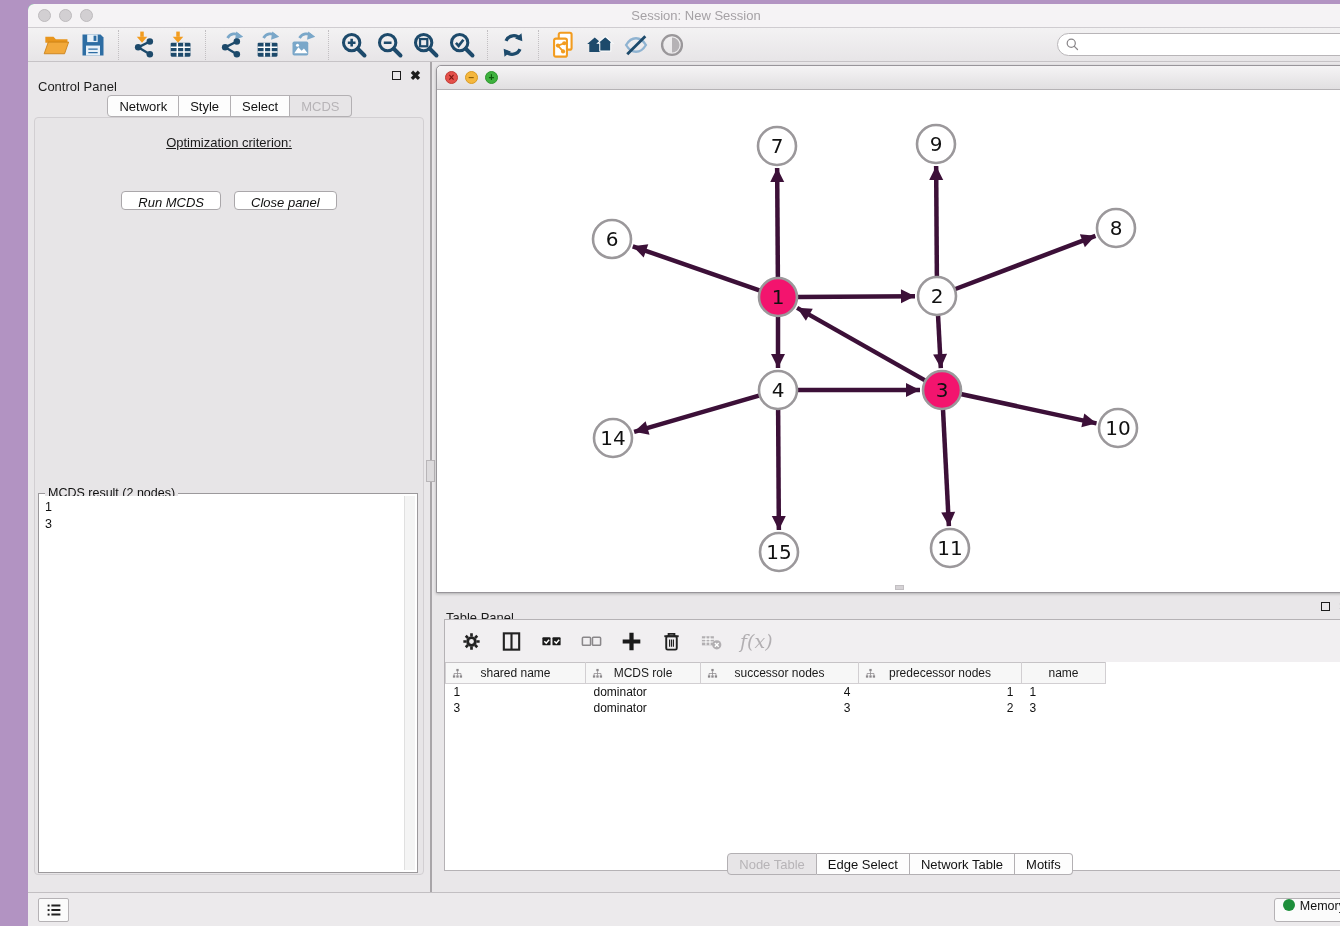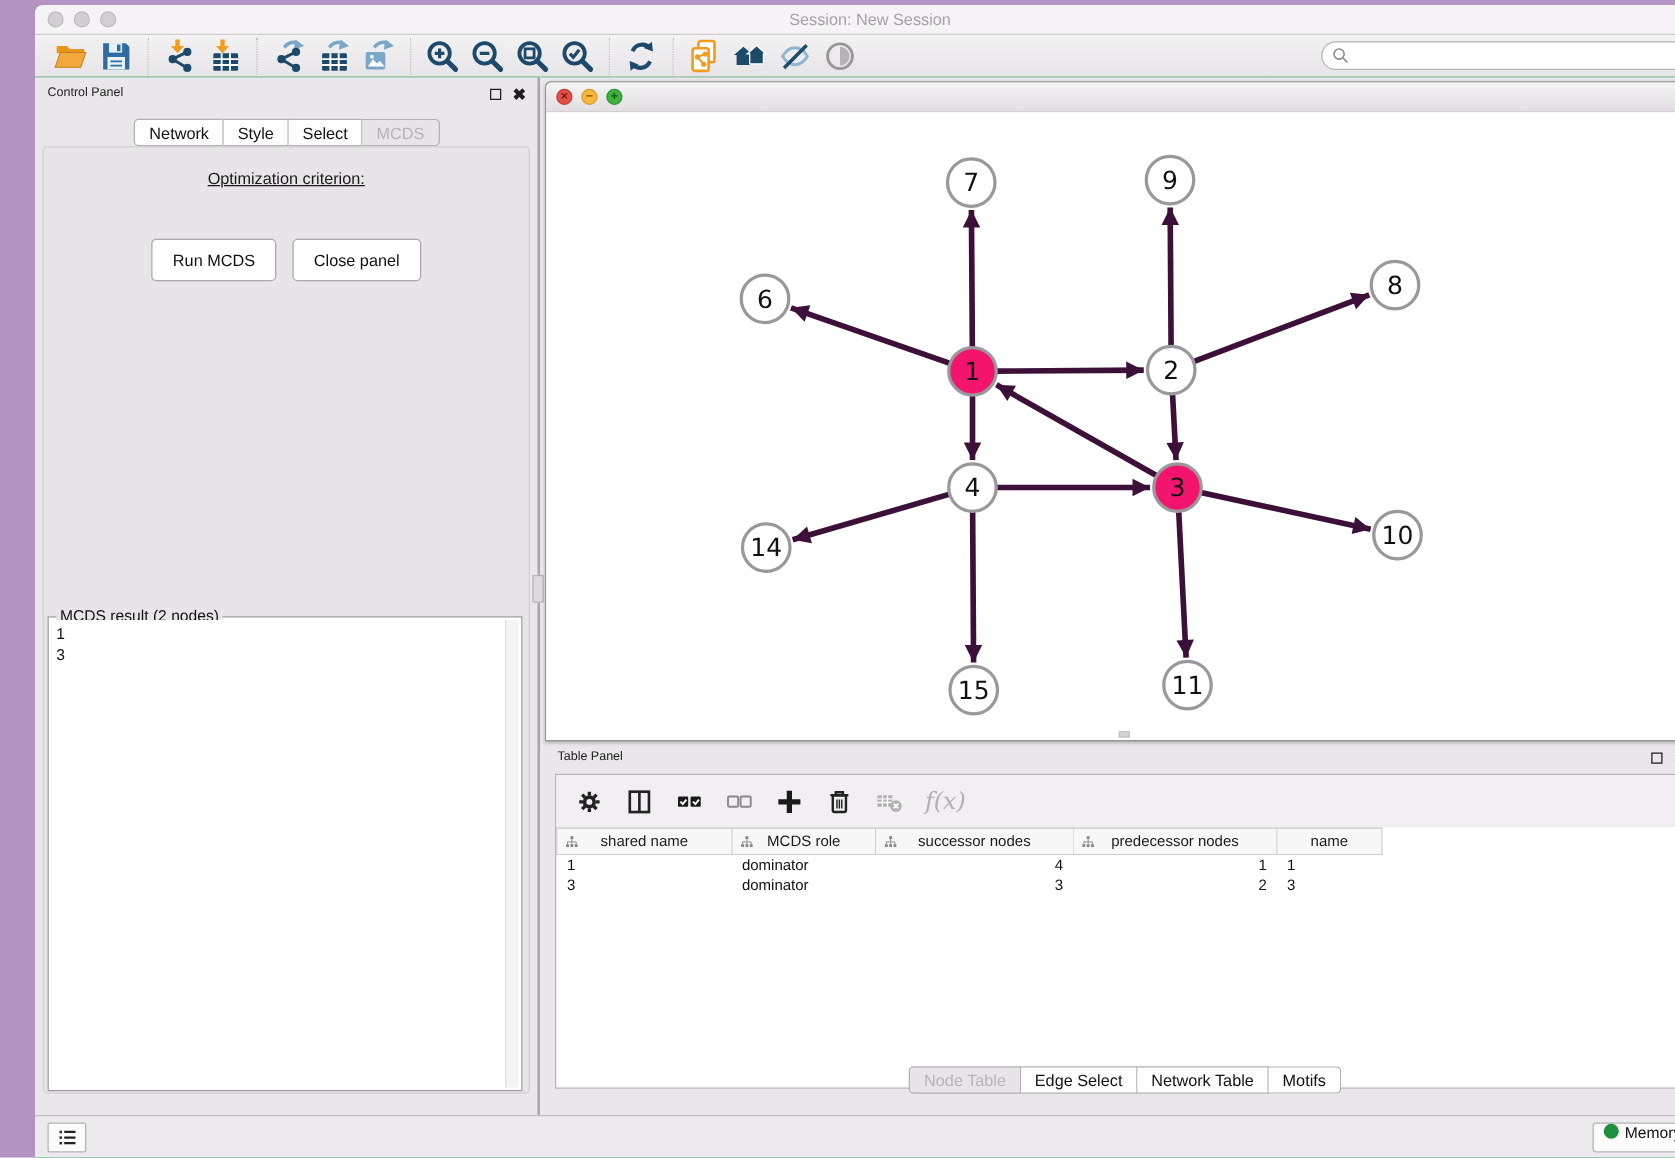--- a/index.html
+++ b/index.html
@@ -21,37 +21,37 @@
   .tb-spacer { flex:1; }
   .searchbox { display:flex; align-items:center; gap:4px; width:297px; height:23px; background:#fff; border:1px solid #b8b5b8; border-radius:12px; margin-right:10px; padding-left:7px; }
   .searchbox input { border:none; outline:none; flex:1; height:18px; font-size:12px; background:transparent; }
 
   
   .content { position:relative; height:830px; background:#e9e7e9; }
 
   
   .control-panel { position:absolute; left:0; top:0; width:403px; height:830px; }
   .panel-header { position:relative; height:28px; }
-  .panel-header .ph-title { position:absolute; left:10px; top:7px; font-size:10px; color:#1c1c1c; }
+  .panel-header .ph-title { position:absolute; left:10px; top:17px; font-size:13px; color:#1c1c1c; }
   .ph-icons { position:absolute; right:10px; top:8px; display:flex; gap:9px; align-items:center; }
   .float-box { width:9px; height:9px; border:1.5px solid #1c1c1c; display:inline-block; }
   .close-x { font-size:13px; font-weight:bold; color:#1c1c1c; line-height:11px; }
   .tab-row { position:absolute; left:0; right:0; display:flex; justify-content:center; }
   .cp-tabs { top:33px; }
   .tab { height:22px; line-height:21px; padding:0 11px; font-size:13px; background:#fdfdfd; color:#121212; border:1px solid #b3b0b3; border-left:none; }
   .tab:first-child { border-left:1px solid #b3b0b3; border-radius:4px 0 0 4px; }
   .tab:last-child { border-radius:0 4px 4px 0; }
   .tab.selected { background:#e7e5e7; color:#b7b4b7; }
   .cp-body { position:absolute; left:6px; top:55px; width:390px; height:758px; background:#e7e5e7; border:1px solid #d2cfd2; border-radius:4px; }
   .opt-label { margin-top:17px; text-align:center; font-size:13px; color:#1a1a1a;text-decoration:underline; }
   .selectbox { position:absolute; left:38px; top:40px; width:308px; height:23px; background:#fff; border:1px solid #a9a6a9; border-radius:5px; display:flex; align-items:center; }
   .selectbox .sel-text { flex:1; padding-left:10px; font-size:13px; color:#111; }
   .selectbox .stepper { padding-right:6px; display:flex; align-items:center; }
   .btn-row { position:absolute; left:0; right:0; top:73px; display:flex; justify-content:center; gap:13px; }
-  .push-btn { height:34px; padding:0 16px; font-size:13px; color:#111; background:#fff; border:1px solid #aaa7aa; border-radius:4px; line-height:21px; }
+  .push-btn { height:19px; padding:0 16px; font-size:13px; color:#111; background:#fff; border:1px solid #aaa7aa; border-radius:4px; line-height:21px;font-style:italic; }
   .result-group { position:absolute; left:10px; top:431px; width:380px; height:380px; border:1px solid #9c999c; background:#fff; }
   .result-legend { position:absolute; top:-8px; left:6px; background:#e7e5e7; padding:0 3px; font-size:12.5px; color:#111; }
   .result-text { position:absolute; inset:2px 14px 2px 2px; background:#fff; font-size:12.5px; color:#111; line-height:17px; padding:3px 4px; white-space:pre; }
   .result-scroll { position:absolute; top:2px; bottom:2px; right:2px; width:11px; background:#f4f4f4; border-left:1px solid #e0e0e0; }
 
   .v-splitter { position:absolute; left:402px; top:0; width:2px; height:830px; background:#a8a5a8; }
   .v-splitter .grip { position:absolute; left:-4px; top:398px; width:9px; height:22px; background:#dddbdd; border:1px solid #b8b5b8; }
 
   
   .network-window { position:absolute; left:408px; top:3px; width:928px; height:528px; background:#fff; border:1px solid #98959a; border-radius:5px 5px 0 0; box-shadow:0 1px 3px rgba(0,0,0,.25); }

